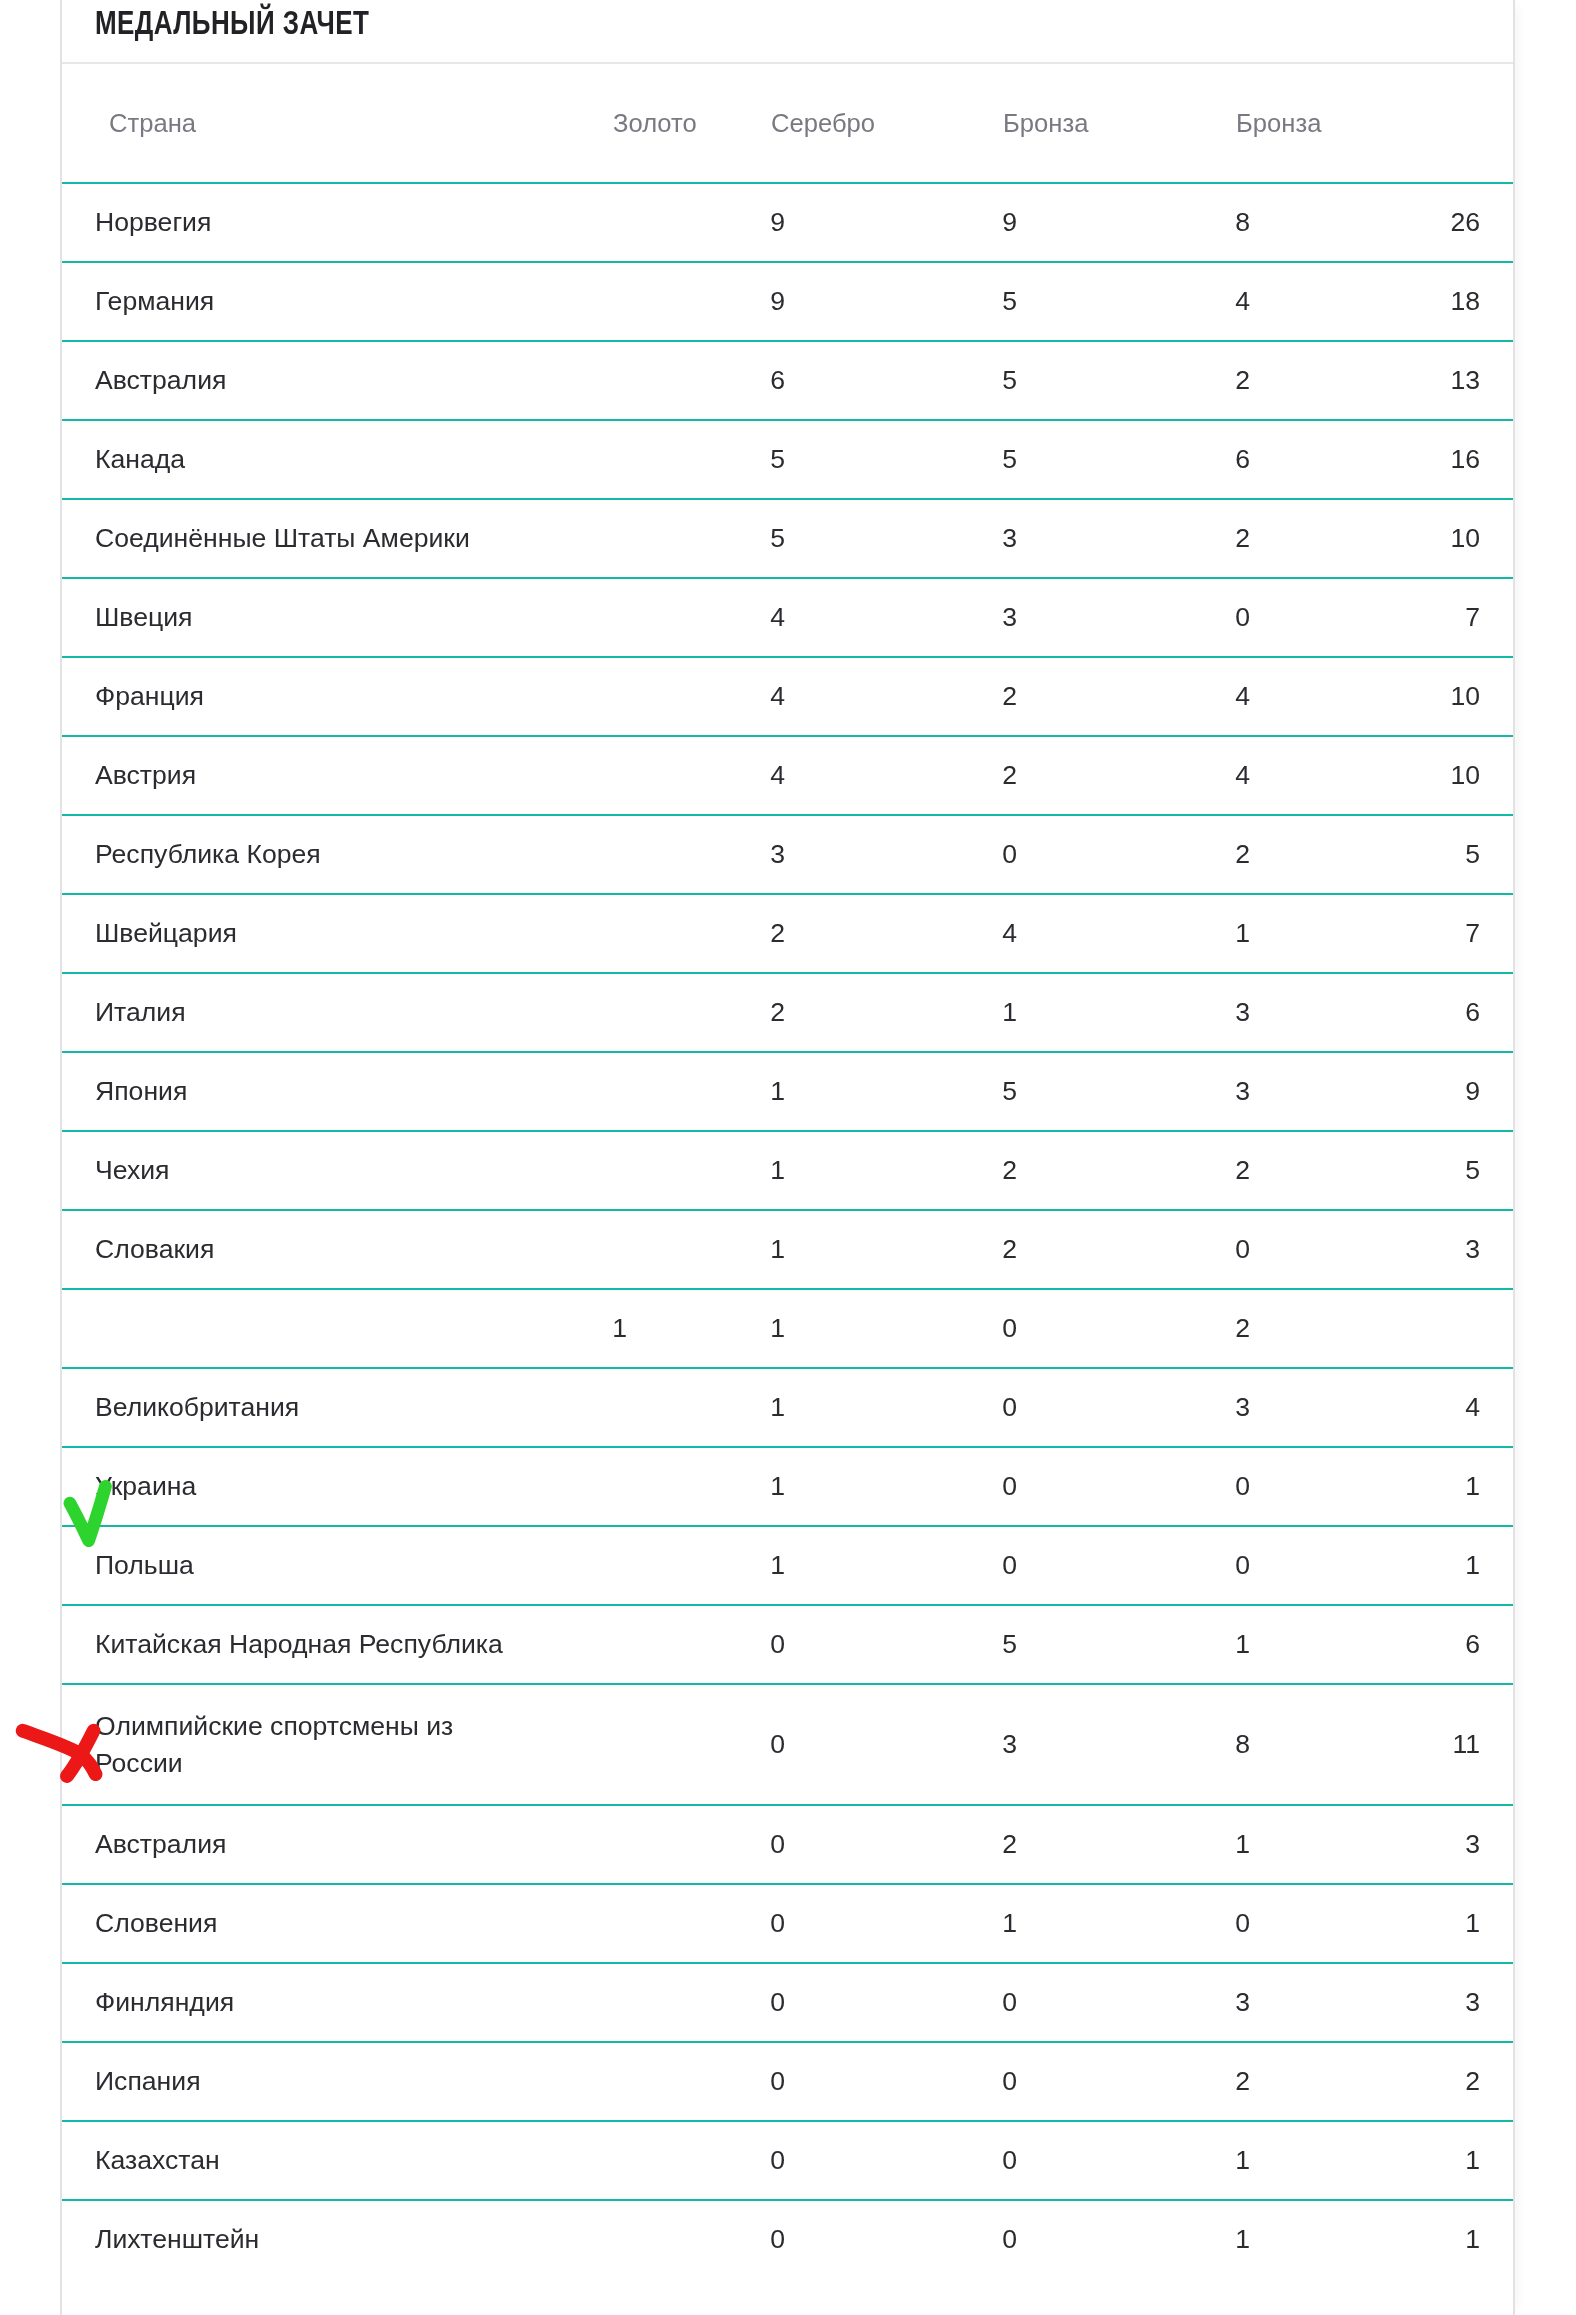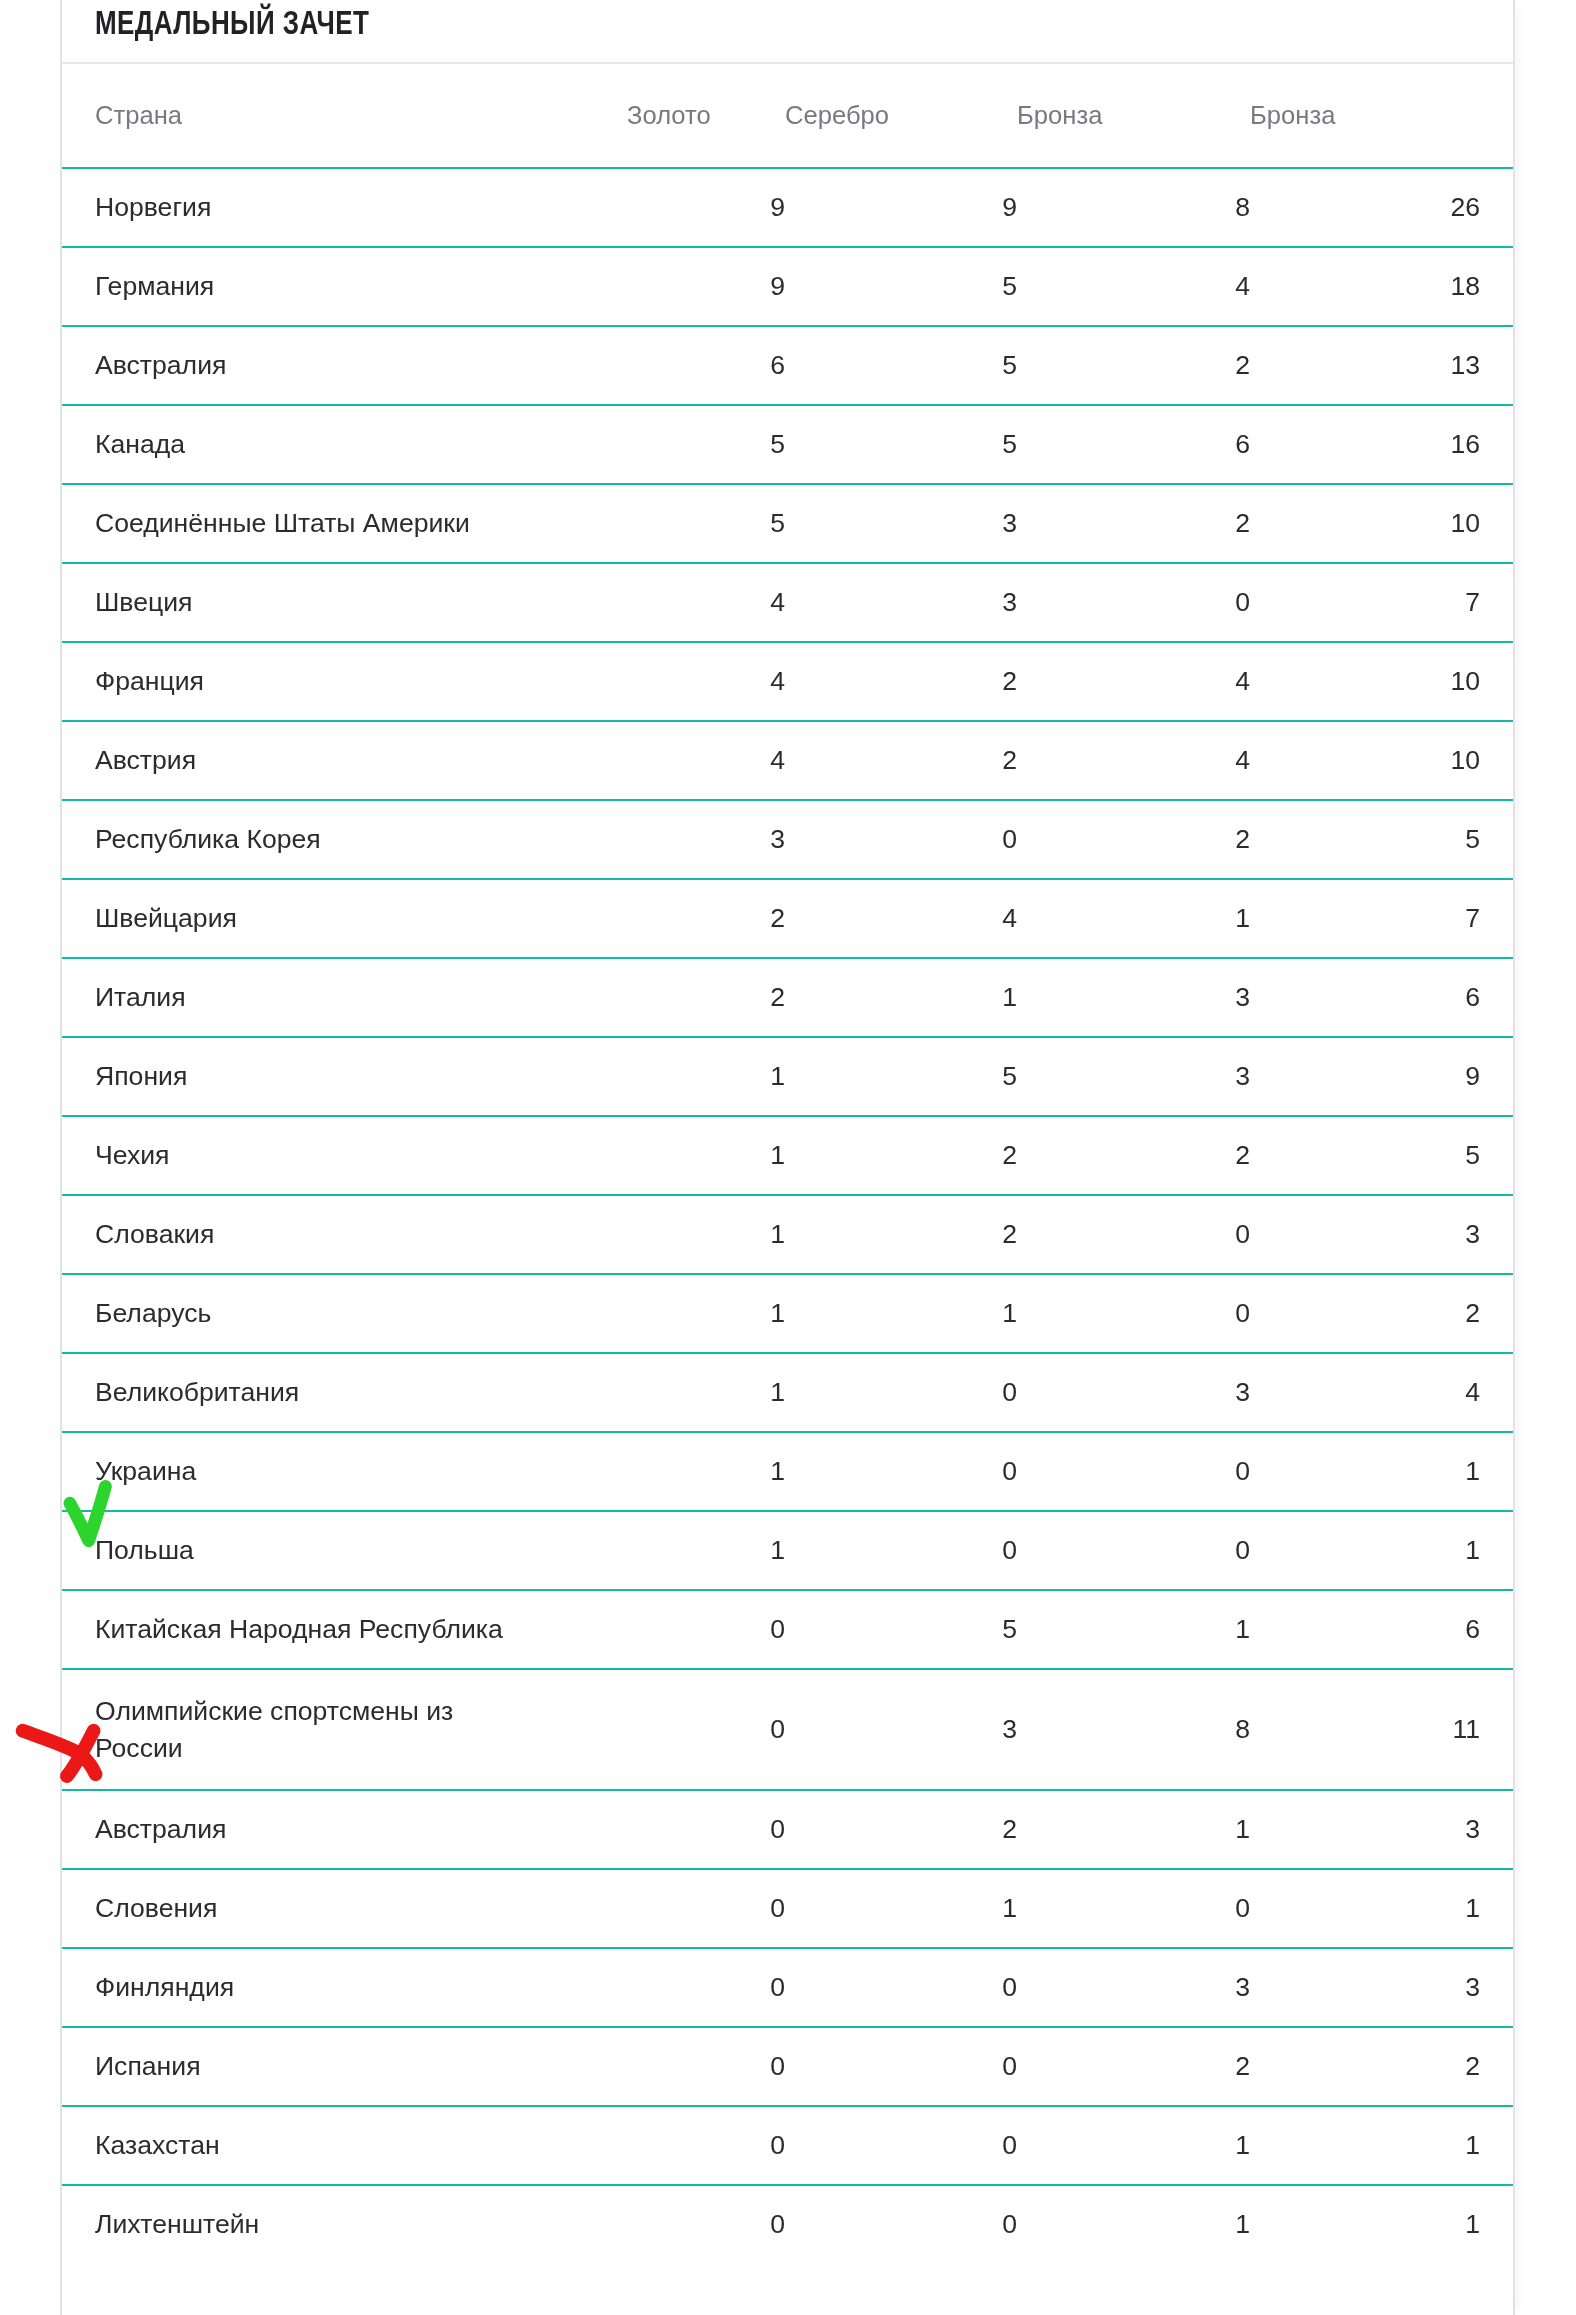--- a/index.html
+++ b/index.html
@@ -35,22 +35,22 @@
     font-weight:700;
     line-height:1;
     padding-top:6.9px;
     color:#222226;
     transform:scaleX(0.8);
     transform-origin:left top;
     white-space:nowrap;
     letter-spacing:0.5px;
   }
   .thead{
-    height:103px;
-    padding:0 33px;
+    height:118px;
+    padding:0 47px;
     display:grid;
     grid-template-columns:1fr 158px 232px 233px 230px;
     align-items:center;
     box-sizing:border-box;
     color:#797981;
     font-size:25.6px;
   }
   .thead .col{text-align:left;}
   .thead .col.first{text-align:left;}
   .tbody{display:block;}
@@ -188,21 +188,20 @@
         <span class="cell-num">5</span>
       </div>
       <div class="row">
         <span class="cell-country">Словакия</span>
         <span class="cell-num">1</span>
         <span class="cell-num">2</span>
         <span class="cell-num">0</span>
         <span class="cell-num">3</span>
       </div>
       <div class="row">
-        <span class="cell-country">Беларусь</span>
         <span class="cell-num">1</span>
         <span class="cell-num">1</span>
         <span class="cell-num">0</span>
         <span class="cell-num">2</span>
       </div>
       <div class="row">
         <span class="cell-country">Великобритания</span>
         <span class="cell-num">1</span>
         <span class="cell-num">0</span>
         <span class="cell-num">3</span>

